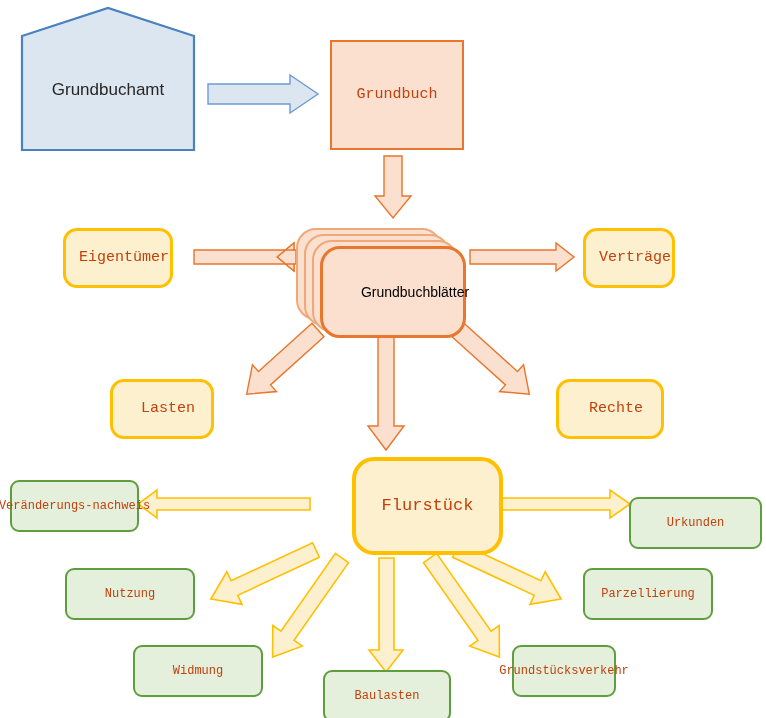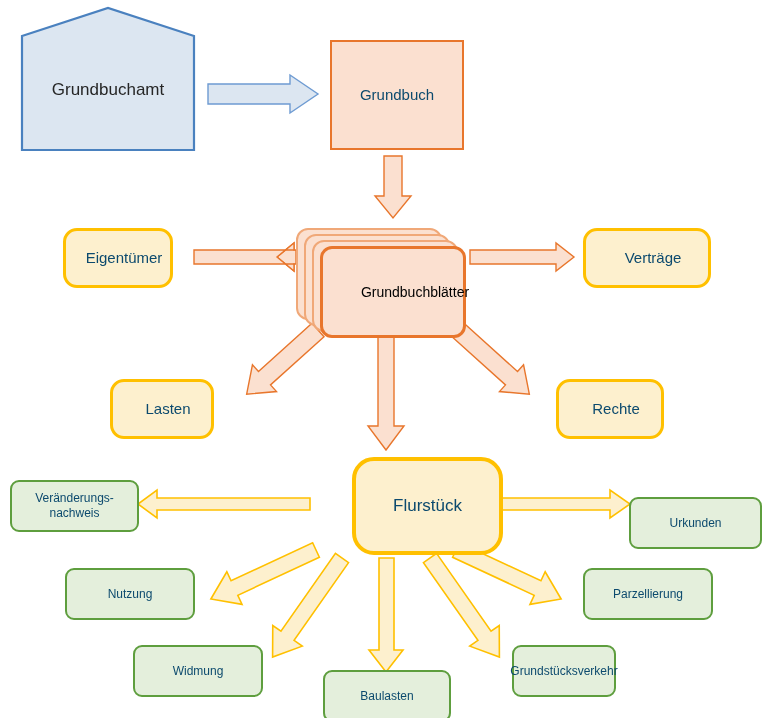--- a/index.html
+++ b/index.html
@@ -25,23 +25,24 @@
     width: 766px;
     height: 718px;
   }
   .node {
     position: absolute;
     display: flex;
     align-items: center;
     justify-content: center;
     text-align: center;
     box-sizing: border-box;
-    color: #0c4a6e;
+    color: #c2410c;
     line-height: 1.25;
     z-index: 5;
+    font-family: Liberation Mono, monospace;
   }
   .house-label {
     position: absolute;
     display: flex;
     align-items: center;
     justify-content: center;
     color: #262626;
     z-index: 7;
   }
   
@@ -66,21 +67,21 @@
   .box-green {
     background: #E4EFDC;
     border: 2px solid #5E9E3E;
     border-radius: 9px;
   }
   
   .sheet {
     position: absolute;
     background: #FBE0D0;
     border: 2px solid #F0A878;
-    border-radius: 12px;
+    border-radius: 20px;
     box-sizing: border-box;
     z-index: 4;
     padding-left: 44px;
   }
   .sheet-top {
     border: 3px solid #E8762C;
     z-index: 6;
     display: flex;
     align-items: center;
     justify-content: center;
@@ -152,37 +153,37 @@
   <div class="sheet" style="left:304px; top:234px; width:146px; height:92px;"></div>
   <div class="sheet" style="left:312px; top:240px; width:146px; height:92px;"></div>
   <div class="sheet sheet-top t14" style="left:320px; top:246px; width:146px; height:92px;">
     <span>Grundbuchblätter</span>
   </div>
 
   <div class="node box-yellow t15" style="left:63px; top:228px; width:110px; height:60px;">
     <span>Eigentümer</span>
   </div>
 
-  <div class="node box-yellow t15" style="left:583px; top:228px; width:128px; height:60px;">
+  <div class="node box-yellow t15" style="left:583px; top:228px; width:92px; height:60px;">
     <span>Verträge</span>
   </div>
 
   <div class="node box-yellow t15" style="left:110px; top:379px; width:104px; height:60px;">
     <span>Lasten</span>
   </div>
 
   <div class="node box-yellow t15" style="left:556px; top:379px; width:108px; height:60px;">
     <span>Rechte</span>
   </div>
 
   <div class="node box-yellow-big t17" style="left:311px; top:457px; width:151px; height:98px;">
     <span>Flurstück</span>
   </div>
 
-  <div class="node box-green t12" style="left:10px; top:480px; width:129px; height:52px; flex-direction:column;">
+  <div class="node box-green t12" style="left:10px; top:480px; width:129px; height:52px; flex-direction:row;">
     <span>Veränderungs-</span>
     <span>nachweis</span>
   </div>
 
   <div class="node box-green t12" style="left:629px; top:480px; width:133px; height:52px;margin-top:17px;">
     <span>Urkunden</span>
   </div>
 
   <div class="node box-green t12" style="left:65px; top:568px; width:130px; height:52px;">
     <span>Nutzung</span>

